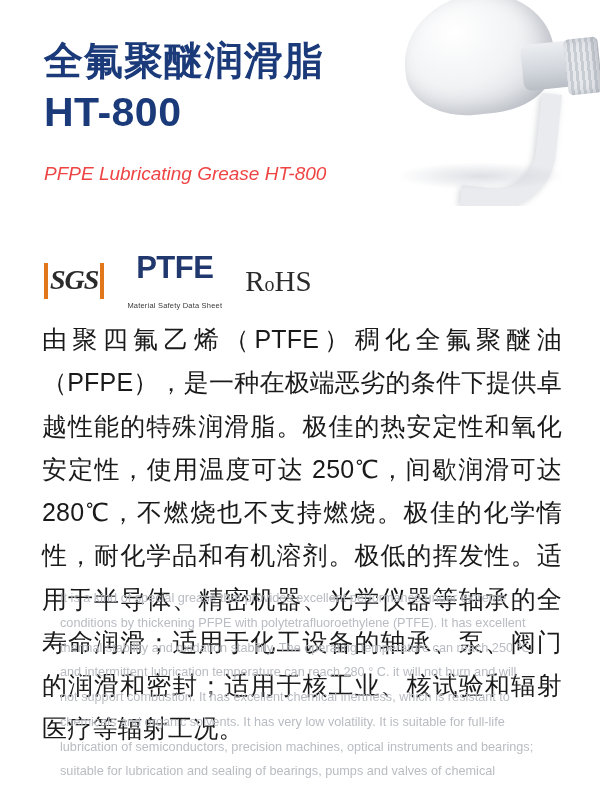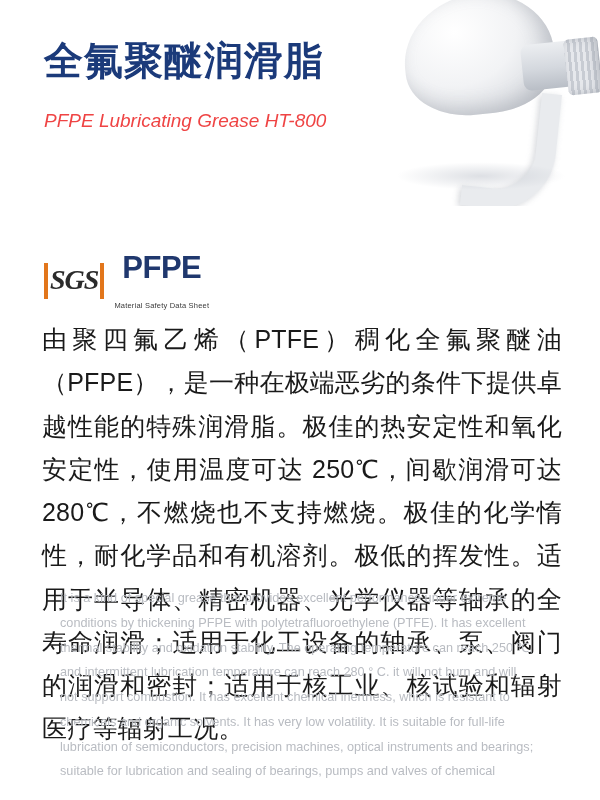--- a/index.html
+++ b/index.html
@@ -120,21 +120,21 @@
     font-family: "Liberation Sans", sans-serif;
   }
 
   
   .certs {
     position: absolute;
     left: 44px;
     top: 258px;
     display: flex;
     align-items: center;
-    gap: 10px;
+    gap: 23px;
     height: 46px;
   }
   .sgs {
     position: relative;
     display: inline-block;
     padding: 1px 6px 3px 6px;
     font-size: 28px;
     font-weight: bold;
     font-style: italic;
     color: #2b2b2b;
@@ -227,31 +227,33 @@
     <div class="tube-wrap">
       <div class="tube-body"></div>
       <div class="tube-nozzle"></div>
       <div class="tube-neck"></div>
       <div class="tube-cap"></div>
       <div class="tube-shadow"></div>
     </div>
 
     <div class="title-block">
       <div class="title-cn">全氟聚醚润滑脂</div>
+      <div class="title-code">HT-800</div>
       <div class="subtitle">PFPE Lubricating Grease HT-800</div>
     </div>
 
   </div>
 
   <div class="certs">
     <span class="sgs">SGS</span>
     <span class="msds">
-      <span class="msds-main">PFPE</span>
+      <span class="msds-main">PTFE</span>
       <span class="msds-sub">Material Safety Data Sheet</span>
     </span>
+    <span class="rohs"><span>R</span><span class="lo">o</span><span>HS</span></span>
   </div>
 
   <div class="body-cn">由聚四氟乙烯（PTFE）稠化全氟聚醚油（PFPE），是一种在极端恶劣的条件下提供卓越性能的特殊润滑脂。极佳的热安定性和氧化安定性，使用温度可达 250℃，间歇润滑可达 280℃，不燃烧也不支持燃烧。极佳的化学惰性，耐化学品和有机溶剂。极低的挥发性。适用于半导体、精密机器、光学仪器等轴承的全寿命润滑；适用于化工设备的轴承、泵、阀门的润滑和密封；适用于核工业、核试验和辐射医疗等辐射工况。</div>
 
   <div class="body-en">
     <p>It is a kind of special grease that provides excellent performance under extreme conditions by thickening PFPE with polytetrafluoroethylene (PTFE). It has excellent thermal stability and oxidation stability. The operating temperature can reach 250 ℃, and intermittent lubrication temperature can reach 280 ° C. it will not burn and will not support combustion. It has excellent chemical inertness, which is resistant to chemicals and organic solvents. It has very low volatility. It is suitable for full-life lubrication of semiconductors, precision machines, optical instruments and bearings; suitable for lubrication and sealing of bearings, pumps and valves of chemical equipment. It is suitable for nuclear industry, nuclear test and radiation medical treatment.</p>
   </div>
 
   <div class="bottom-strip"></div>
 

